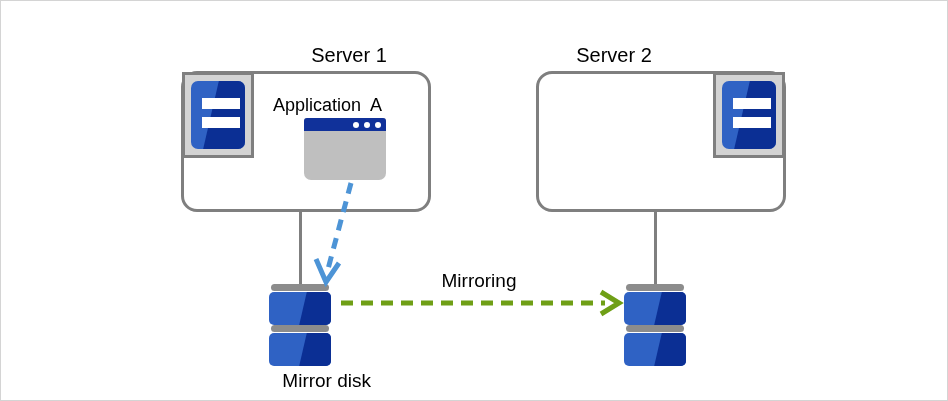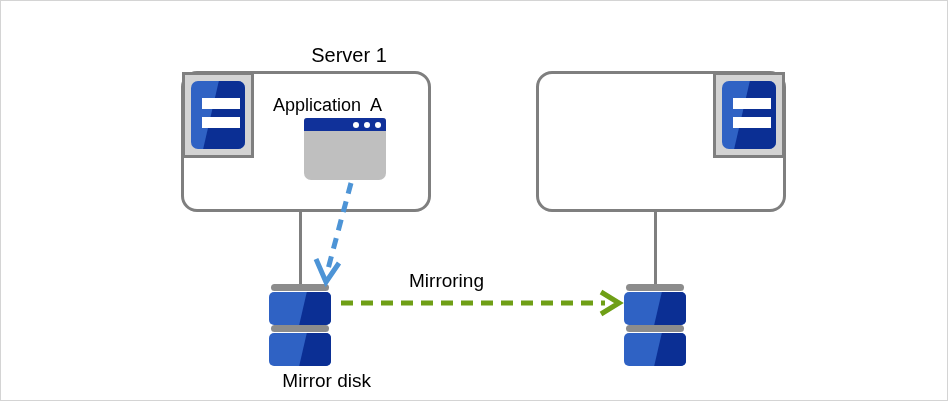--- a/index.html
+++ b/index.html
@@ -34,21 +34,21 @@
   }
   .app-title {
     font-size: 18px;
   }
   .disk-title {
     font-size: 19px;
     text-align: right;
   }
   .flow-title {
     font-size: 19px;
-    text-align: left;
+    text-align: center;
   }
 
   
   .server-box {
     position: absolute;
     box-sizing: border-box;
     border: 3px solid #7f7f7f;
     border-radius: 16px;
     background: #ffffff;
   }
@@ -193,20 +193,21 @@
   <div class="label app-title" style="left:272px; top:95px; width:145px;">Application  A</div>
 
   <div class="app-window" style="left:303px; top:117px;">
     <div class="app-window-titlebar">
       <div class="app-dot d1"></div>
       <div class="app-dot d2"></div>
       <div class="app-dot d3"></div>
     </div>
   </div>
 
+  <div class="label server-title" style="left:533px; top:44px; width:160px;">Server 2</div>
 
   <div class="server-box" style="left:535px; top:70px; width:250px; height:141px;"></div>
 
   <div class="server-icon" style="left:712px; top:71px;">
     <div class="server-icon-inner">
       <div class="server-icon-shade"></div>
       <div class="server-bar b1"></div>
       <div class="server-bar b2"></div>
     </div>
   </div>

